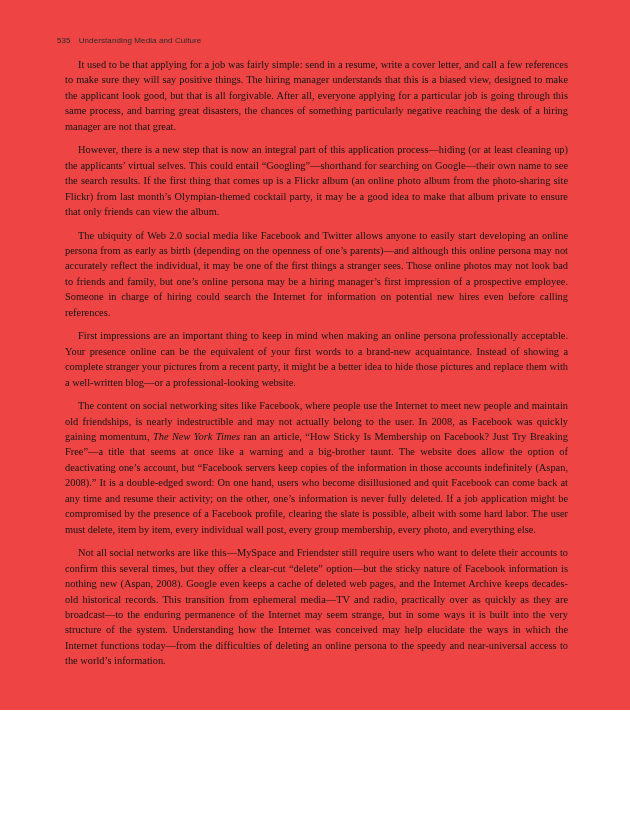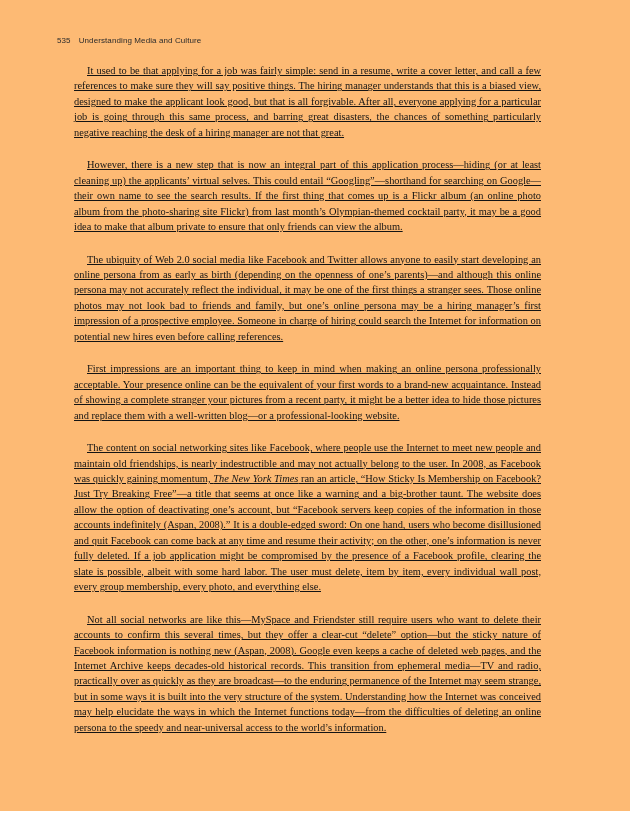--- a/index.html
+++ b/index.html
@@ -3,24 +3,24 @@
 <meta charset="utf-8">
 <style>
   html, body {
     margin: 0;
     padding: 0;
     background: #ffffff;
   }
   .page {
     position: relative;
     width: 630px;
-    height: 811px;
-    background: #fdba74;
+    height: 710px;
+    background: #ef4444;
     box-sizing: border-box;
-    padding: 36px 72px 0 57px;
+    padding: 36px 54px 0 57px;
     overflow: hidden;
   }
   .running-head {
     font-family: "Liberation Sans", sans-serif;
     font-size: 8px;
     line-height: 10px;
     color: #2b2b2b;
     letter-spacing: 0.1px;
   }
   .running-head .page-number {
@@ -28,24 +28,23 @@
   }
   .body-text {
     margin-top: 11px;
     font-family: "Liberation Serif", serif;
     font-size: 10.4px;
     line-height: 15.45px;
     color: #141414;
     text-align: justify;
   }
   .body-text p {
-    margin: 17px;
+    margin: 8px;
     padding: 0;
     text-indent: 13px;
-    text-decoration: underline;
   }
   .body-text .cite {
     font-style: italic;
   }
 </style>
 </head>
 <body>
 
 <div class="page">
 

